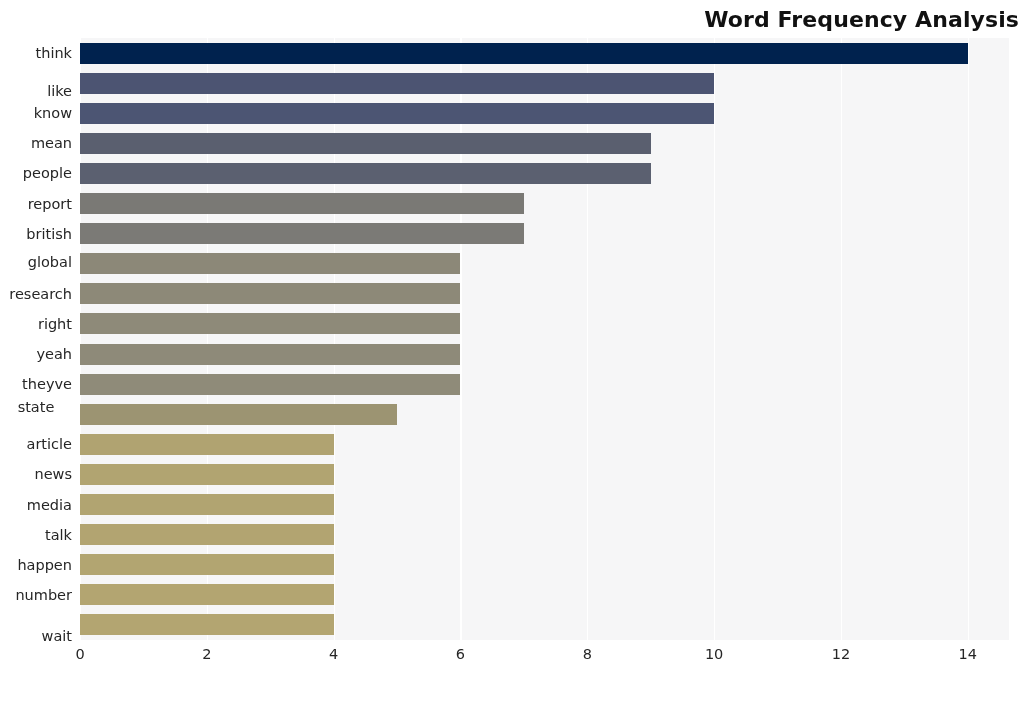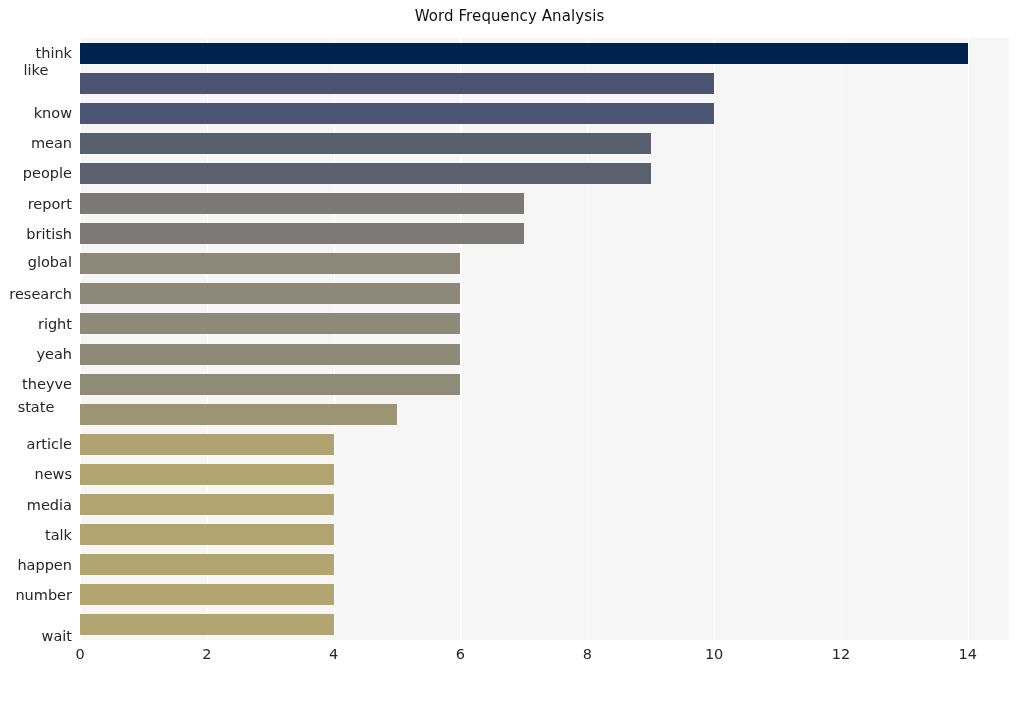--- a/index.html
+++ b/index.html
@@ -18,23 +18,23 @@
     position: relative;
     width: 1019px;
     height: 701px;
     background: #ffffff;
   }
   .chart-title {
     position: absolute;
     left: 0;
     top: 7px;
     width: 1019px;
-    text-align: center;
-    font-size: 15px;
-    font-weight: normal;
+    text-align: right;
+    font-size: 22px;
+    font-weight: bold;
     color: #111111;
     letter-spacing: 0.1px;
   }
   
   .plot-area {
     position: absolute;
     left: 80px;
     top: 38px;
     width: 929px;
     height: 602px;
@@ -139,21 +139,21 @@
         <div class="bar" title="media: 4" style="top: 456.05px; width: 253.652px; background: rgb(177, 164, 113);"></div>
         <div class="bar" title="talk: 4" style="top: 486.15px; width: 253.652px; background: rgb(178, 164, 113);"></div>
         <div class="bar" title="happen: 4" style="top: 516.25px; width: 253.652px; background: rgb(178, 165, 113);"></div>
         <div class="bar" title="number: 4" style="top: 546.35px; width: 253.652px; background: rgb(179, 165, 113);"></div>
         <div class="bar" title="wait: 4" style="top: 576.45px; width: 253.652px; background: rgb(179, 165, 113);"></div>
       </div>
   </div>
 
   <div class="ylabels" id="ylabels">
       <div class="ylabel" style="top: 7.05px;">think</div>
-      <div class="ylabel" style="top: 24px; text-align: center;">like</div>
+      <div class="ylabel" style="top: 45px;">like</div>
       <div class="ylabel" style="top: 67.25px;">know</div>
       <div class="ylabel" style="top: 97.35px;">mean</div>
       <div class="ylabel" style="top: 127.45px;">people</div>
       <div class="ylabel" style="top: 157.55px;">report</div>
       <div class="ylabel" style="top: 187.65px;">british</div>
       <div class="ylabel" style="top: 216px;">global</div>
       <div class="ylabel" style="top: 247.85px;">research</div>
       <div class="ylabel" style="top: 277.95px;">right</div>
       <div class="ylabel" style="top: 308.05px;">yeah</div>
       <div class="ylabel" style="top: 338.15px; padding-left: 40px;">theyve</div>

